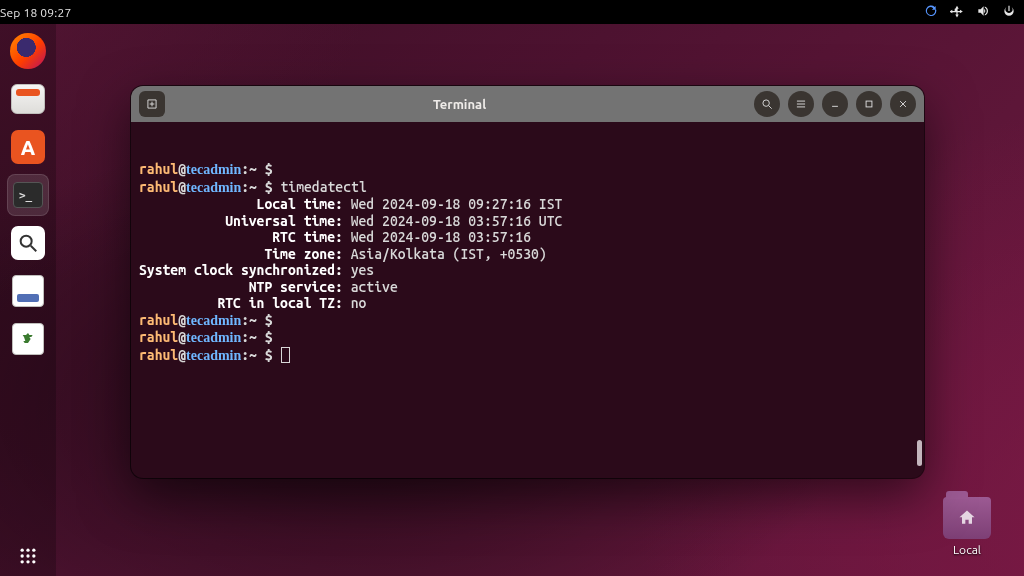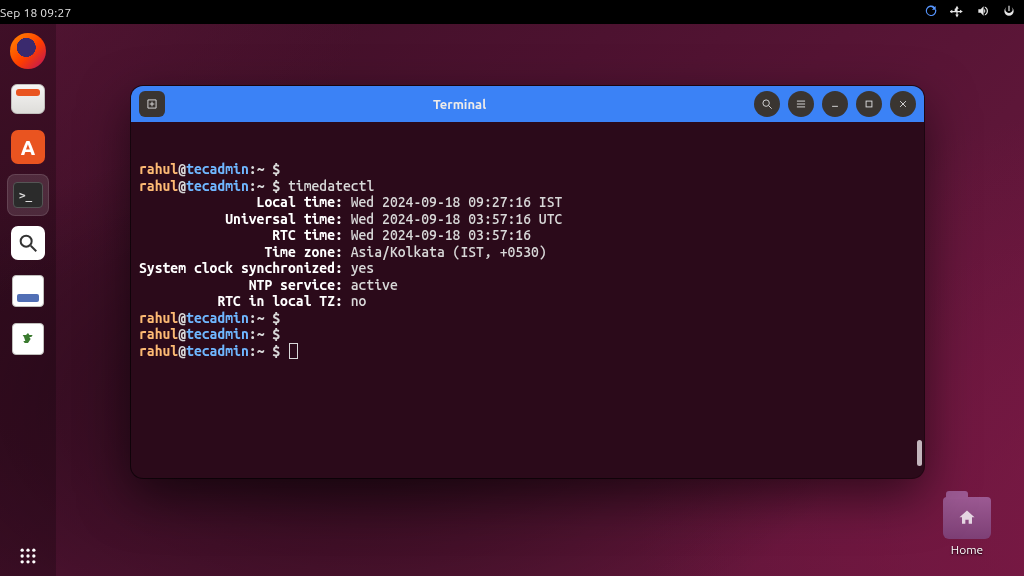--- a/index.html
+++ b/index.html
@@ -62,41 +62,41 @@
   .desktop-icon .folder svg{width:20px;height:20px;fill:#e6d7e3;}
 
   
   .window{
     position:absolute; left:131px; top:86px; width:793px; height:392px;
     background:#2b0a1a; border-radius:12px; overflow:hidden;
     box-shadow:0 18px 50px rgba(0,0,0,.55), 0 0 0 1px rgba(0,0,0,.6);
     z-index:25;
   }
   .titlebar{
-    height:36px; background:#3b82f6; display:flex; align-items:center;
+    height:36px; background:#737373; display:flex; align-items:center;
     padding:0 8px; gap:8px;
   }
   .tb-btn{
     width:26px;height:26px;border-radius:50%;
     display:flex;align-items:center;justify-content:center;
     background:#3a3531;
   }
   .tb-btn svg{width:14px;height:14px;fill:none;stroke:#ddd;stroke-width:1.6;}
   .tb-btn.square{border-radius:6px;}
   .tb-title{flex:1;text-align:center;color:#efece9;font-size:13px;font-weight:600;}
   .tb-right{display:flex;gap:8px;}
 
   .term{
     font: 500 14px/16.5px "Ubuntu Mono","DejaVu Sans Mono",Menlo,Consolas,monospace;
     color:#d8d8d8; padding:6px 8px 8px 8px; white-space:pre;
     height:calc(100% - 36px); position:relative;
   }
   .c-user{color:#fdba74;font-weight:700;}
   .c-at  {color:#d8d8d8;font-weight:700;}
-  .c-host{color:#6fb7ff;font-weight:700;}
+  .c-host{color:#6fb7ff;font-weight:700;font-family:Liberation Serif, serif;}
   .c-path{color:#d8d8d8;font-weight:700;}
   .c-label{color:#ffffff;font-weight:700;}
   .cursor{display:inline-block;width:7px;height:14px;outline:1px solid #d8d8d8;vertical-align:-2px;margin-left:2px;}
   .scrollnub{position:absolute;right:2px;bottom:12px;width:5px;height:26px;border-radius:3px;background:#c3b6bd;}
 </style>
 </head>
 <body>
 
 <div class="top-panel">
   <span class="clock">Sep 18  09:27</span>
@@ -162,21 +162,21 @@
       </svg>
     </div>
 </div>
 
 <div class="desktop-icon">
   <div class="folder">
       <svg viewBox="0 0 24 24">
         <path d="M12 3l9 8h-3v8h-4v-5h-4v5H6v-8H3l9-8z"></path>
       </svg>
     </div>
-  <div>Home</div>
+  <div>Local</div>
 </div>
 
 <div class="window">
   <div class="titlebar">
     <div class="tb-btn square">
         <svg viewBox="0 0 24 24">
           <rect x="5" y="5" width="14" height="14" stroke-linejoin="round"></rect>
           <line x1="12" y1="8" x2="12" y2="16"></line>
           <line x1="8" y1="12" x2="16" y2="12"></line>
         </svg>

